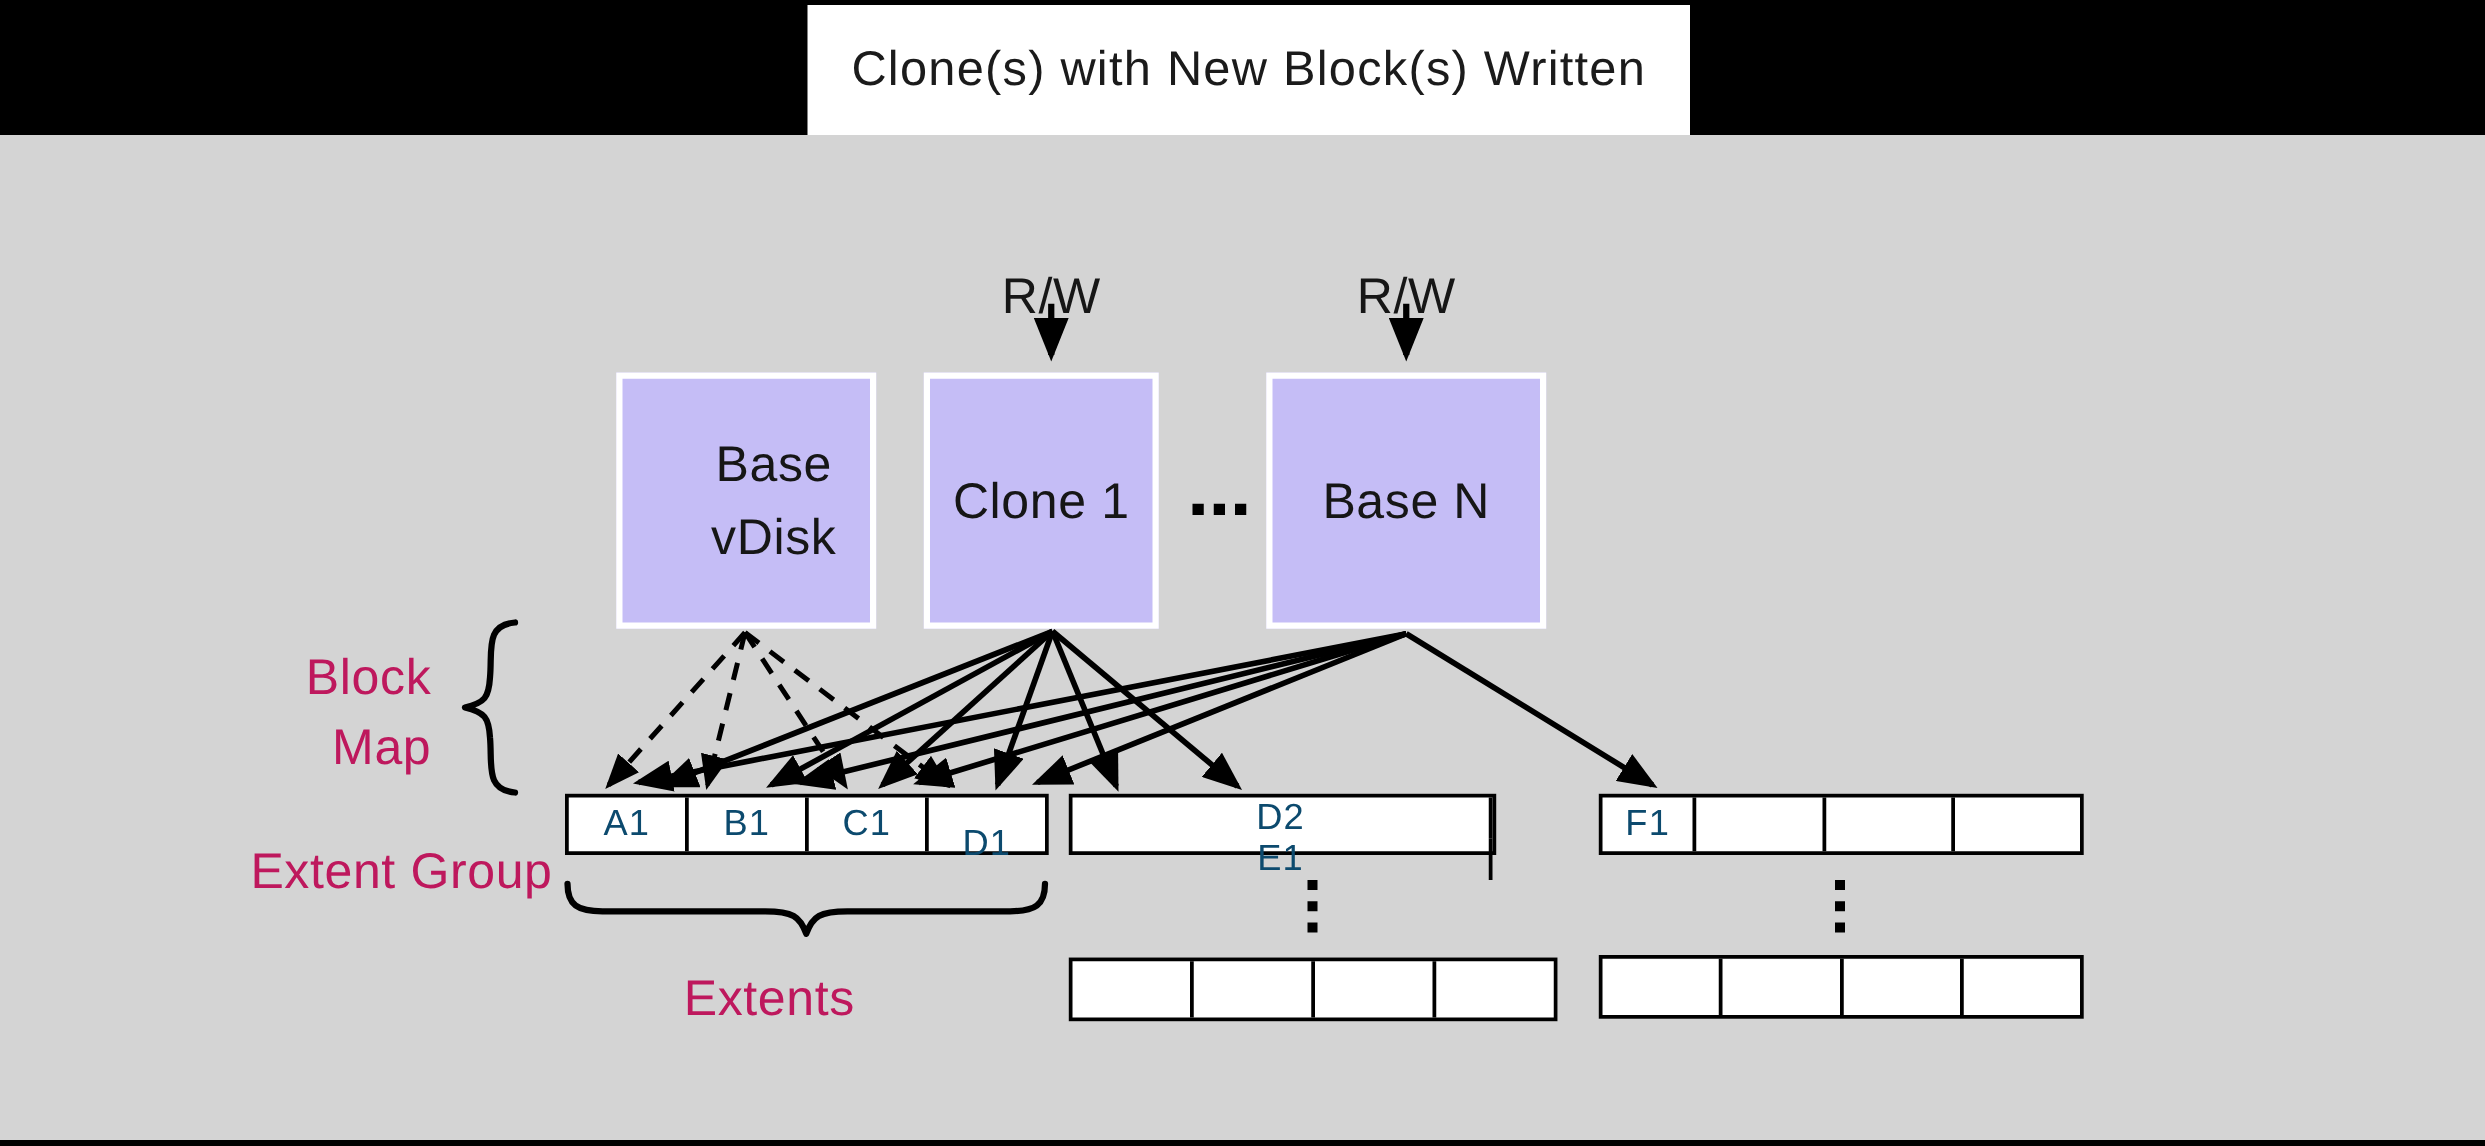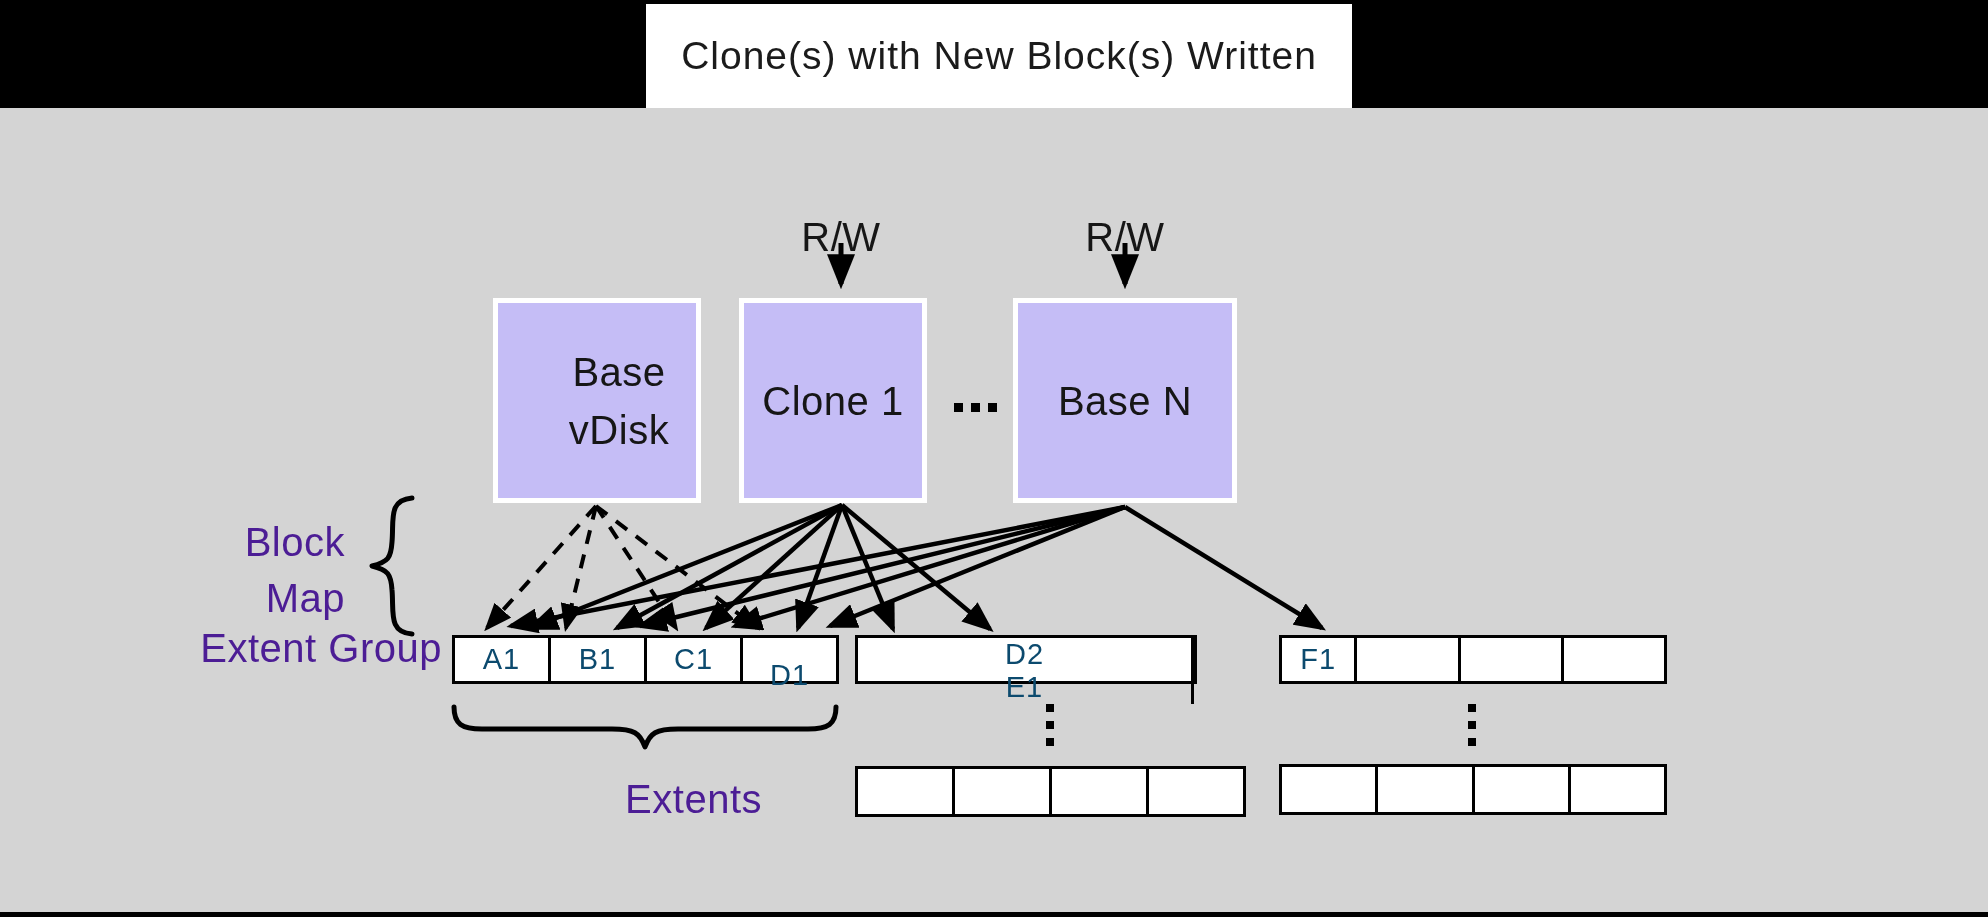--- a/index.html
+++ b/index.html
@@ -21,24 +21,24 @@
   .vbox-base{left:493px;width:208px;padding-left:44px;}
   .vbox-clone1{left:739px;width:188px;}
   .vbox-cloneN{left:1013px;width:224px;}
   .rw{top:187px;width:120px;height:48px;font-size:40px;letter-spacing:0.5px;text-align:center;margin-top:28px;}
   .rw1{left:781px;} .rw2{left:1065px;}
   .hdots{left:954px;top:403px;display:flex;gap:8px;}
   .hdots i{display:block;width:9px;height:9px;background:var(--line);}
   .vdots{top:704px;display:flex;flex-direction:column;gap:9px;}
   .vdots-1{left:1046px;} .vdots-2{left:1468px;}
   .vdots i{display:block;width:8px;height:8px;background:var(--line);}
-  .side-label{font-size:40px;letter-spacing:0.5px;color:#4c1d95;}
+  .side-label{font-size:40px;letter-spacing:0.5px;color:#be185d;}
   .block-map{left:145px;top:514px;width:200px;text-align:right;line-height:56px;}
-  .extent-group{left:142px;top:626px;width:300px;height:44px;line-height:44px;text-align:right;}
-  .extents{left:562px;top:777px;width:200px;text-align:right;}
+  .extent-group{left:142px;top:675px;width:300px;height:44px;line-height:44px;text-align:right;}
+  .extents{left:547px;top:777px;width:200px;text-align:left;}
   .erow{background:#fff;border:3px solid var(--line);display:flex;z-index:1;}
   .erow .cell{flex:1;border-right:3px solid var(--line);display:flex;align-items:center;justify-content:center;
     font-size:29px;letter-spacing:1px;color:#0c4a6e;}
   .erow .cell:last-child{border-right:none;margin-top:32px;}
   .g1{left:452px;top:635px;width:387px;height:49px;}
   .g2{left:855px;top:635px;width:342px;height:49px;flex-direction:column;}
   .g3{left:1279px;top:635px;width:388px;height:49px;gap:28px;}
   .b2{left:855px;top:766px;width:391px;height:51px;}
   .b3{left:1279px;top:764px;width:388px;height:51px;}
 </style>

